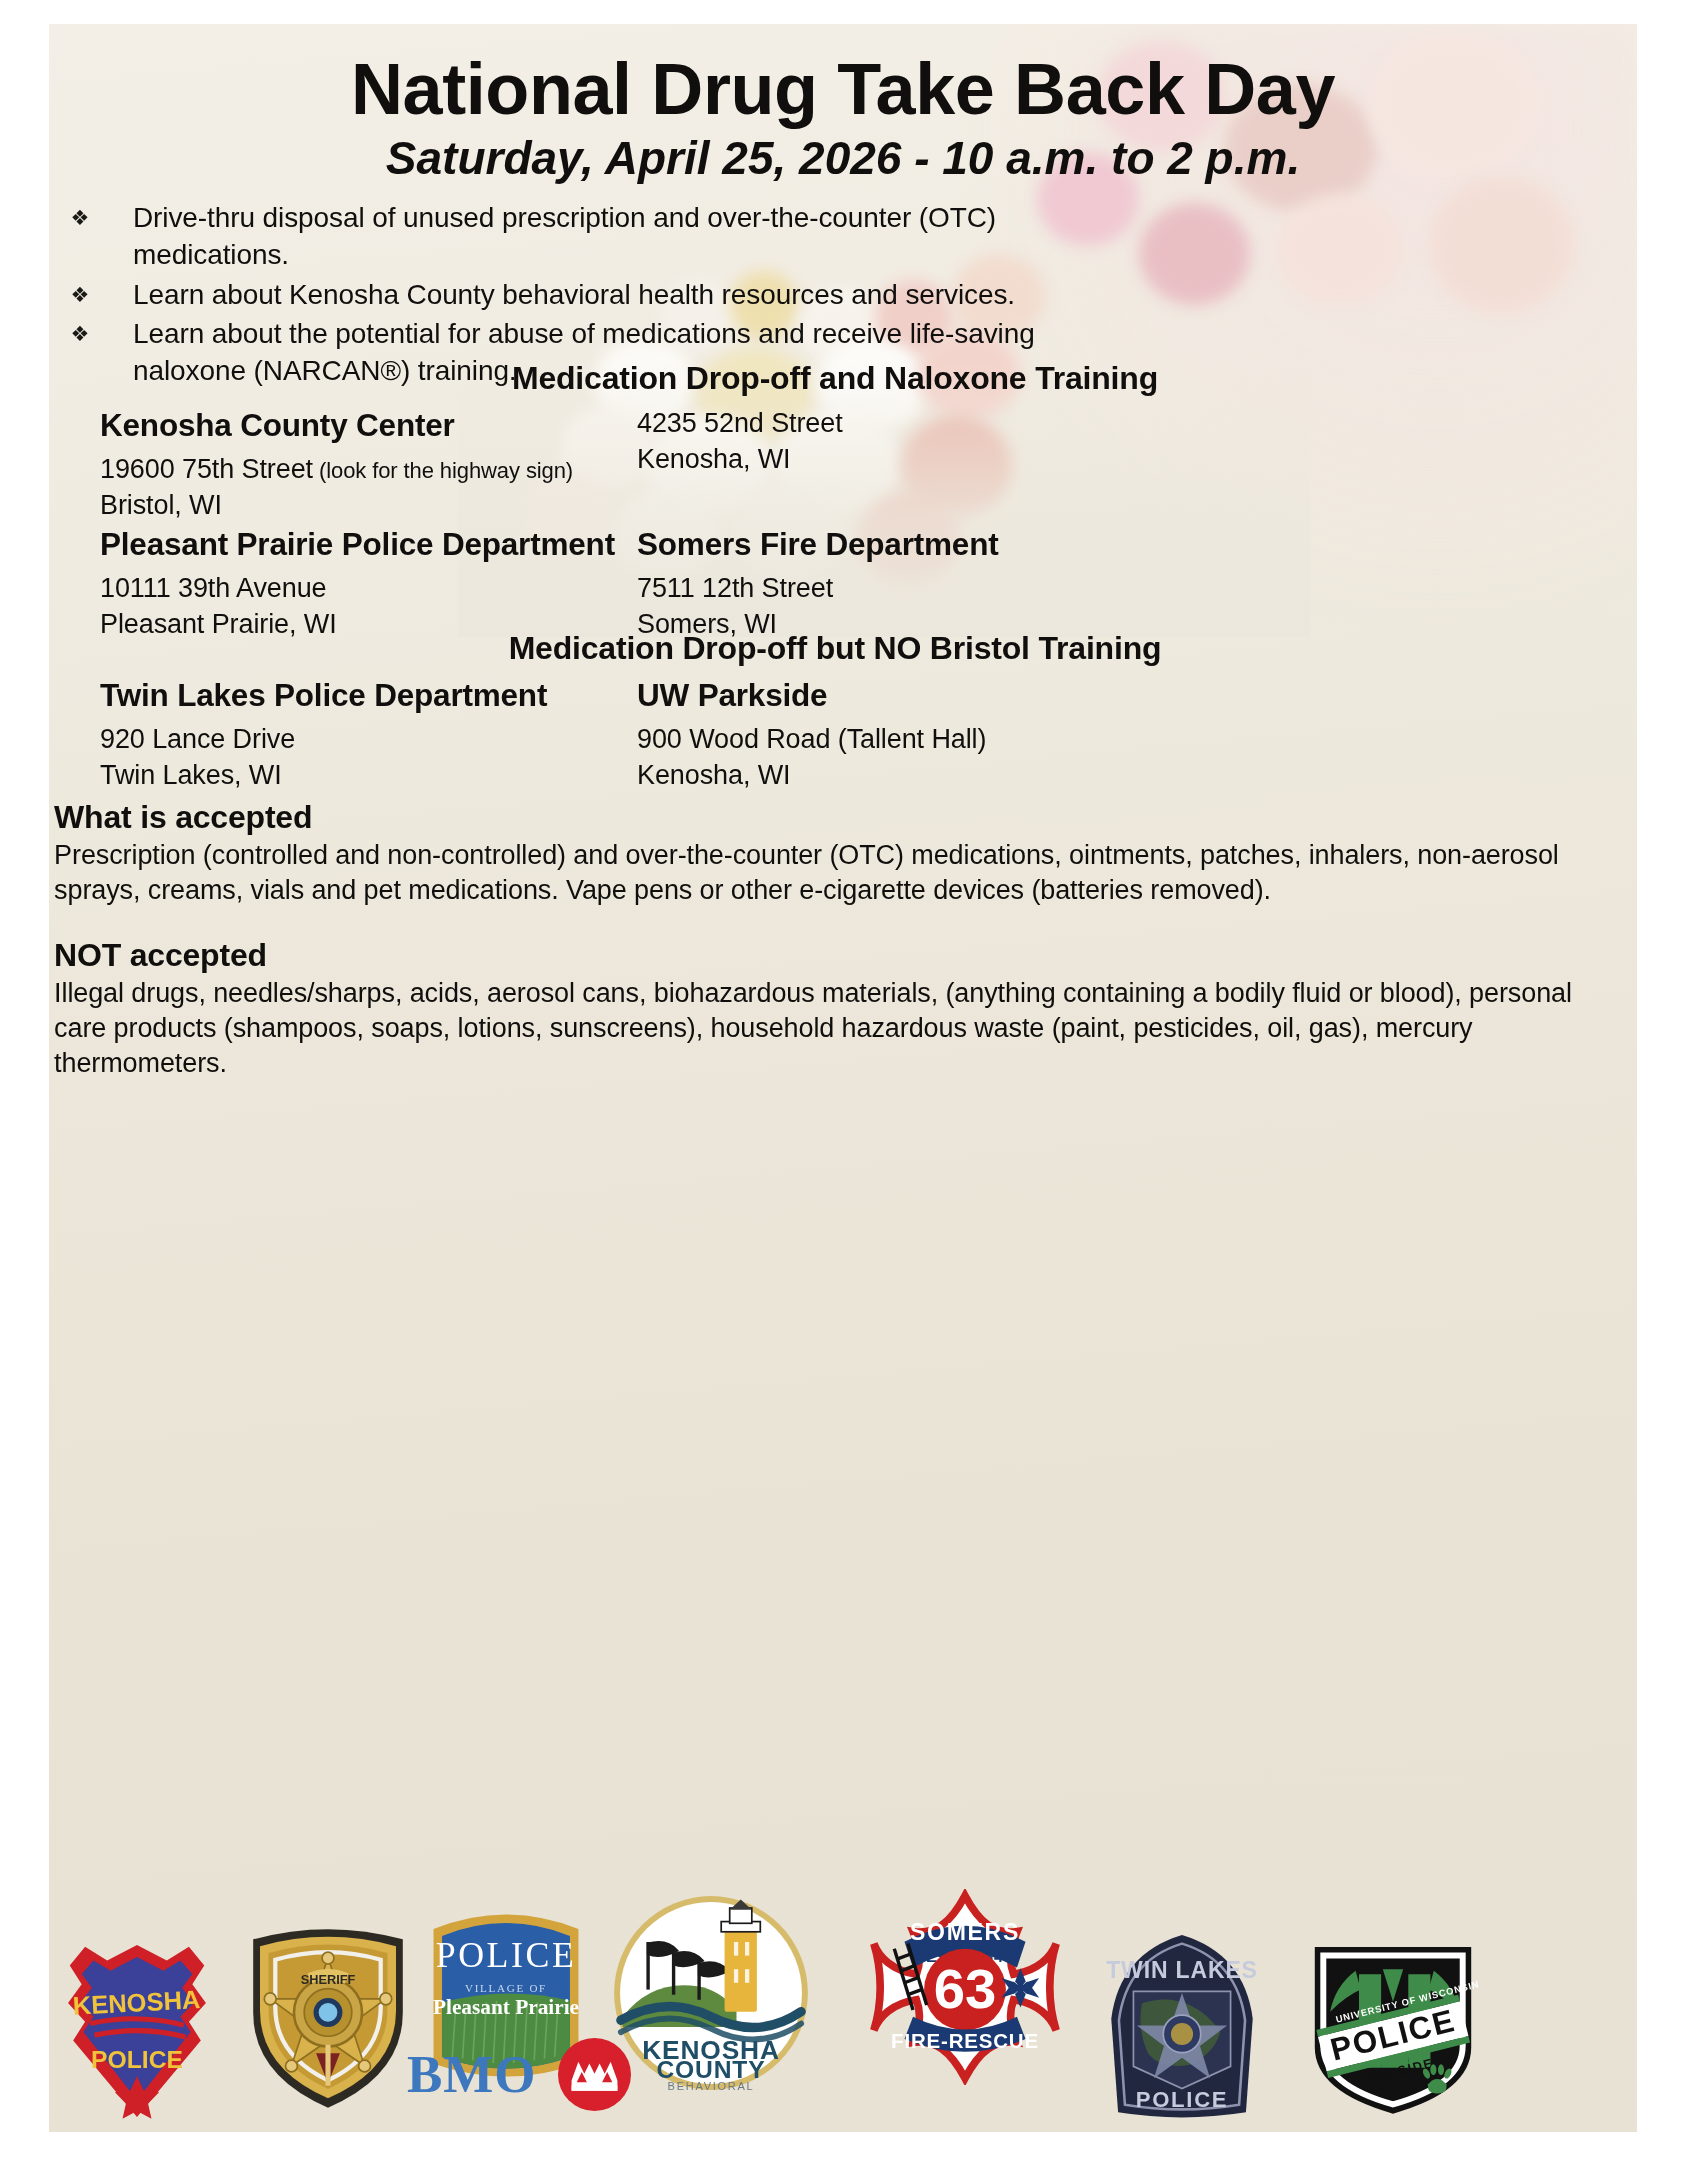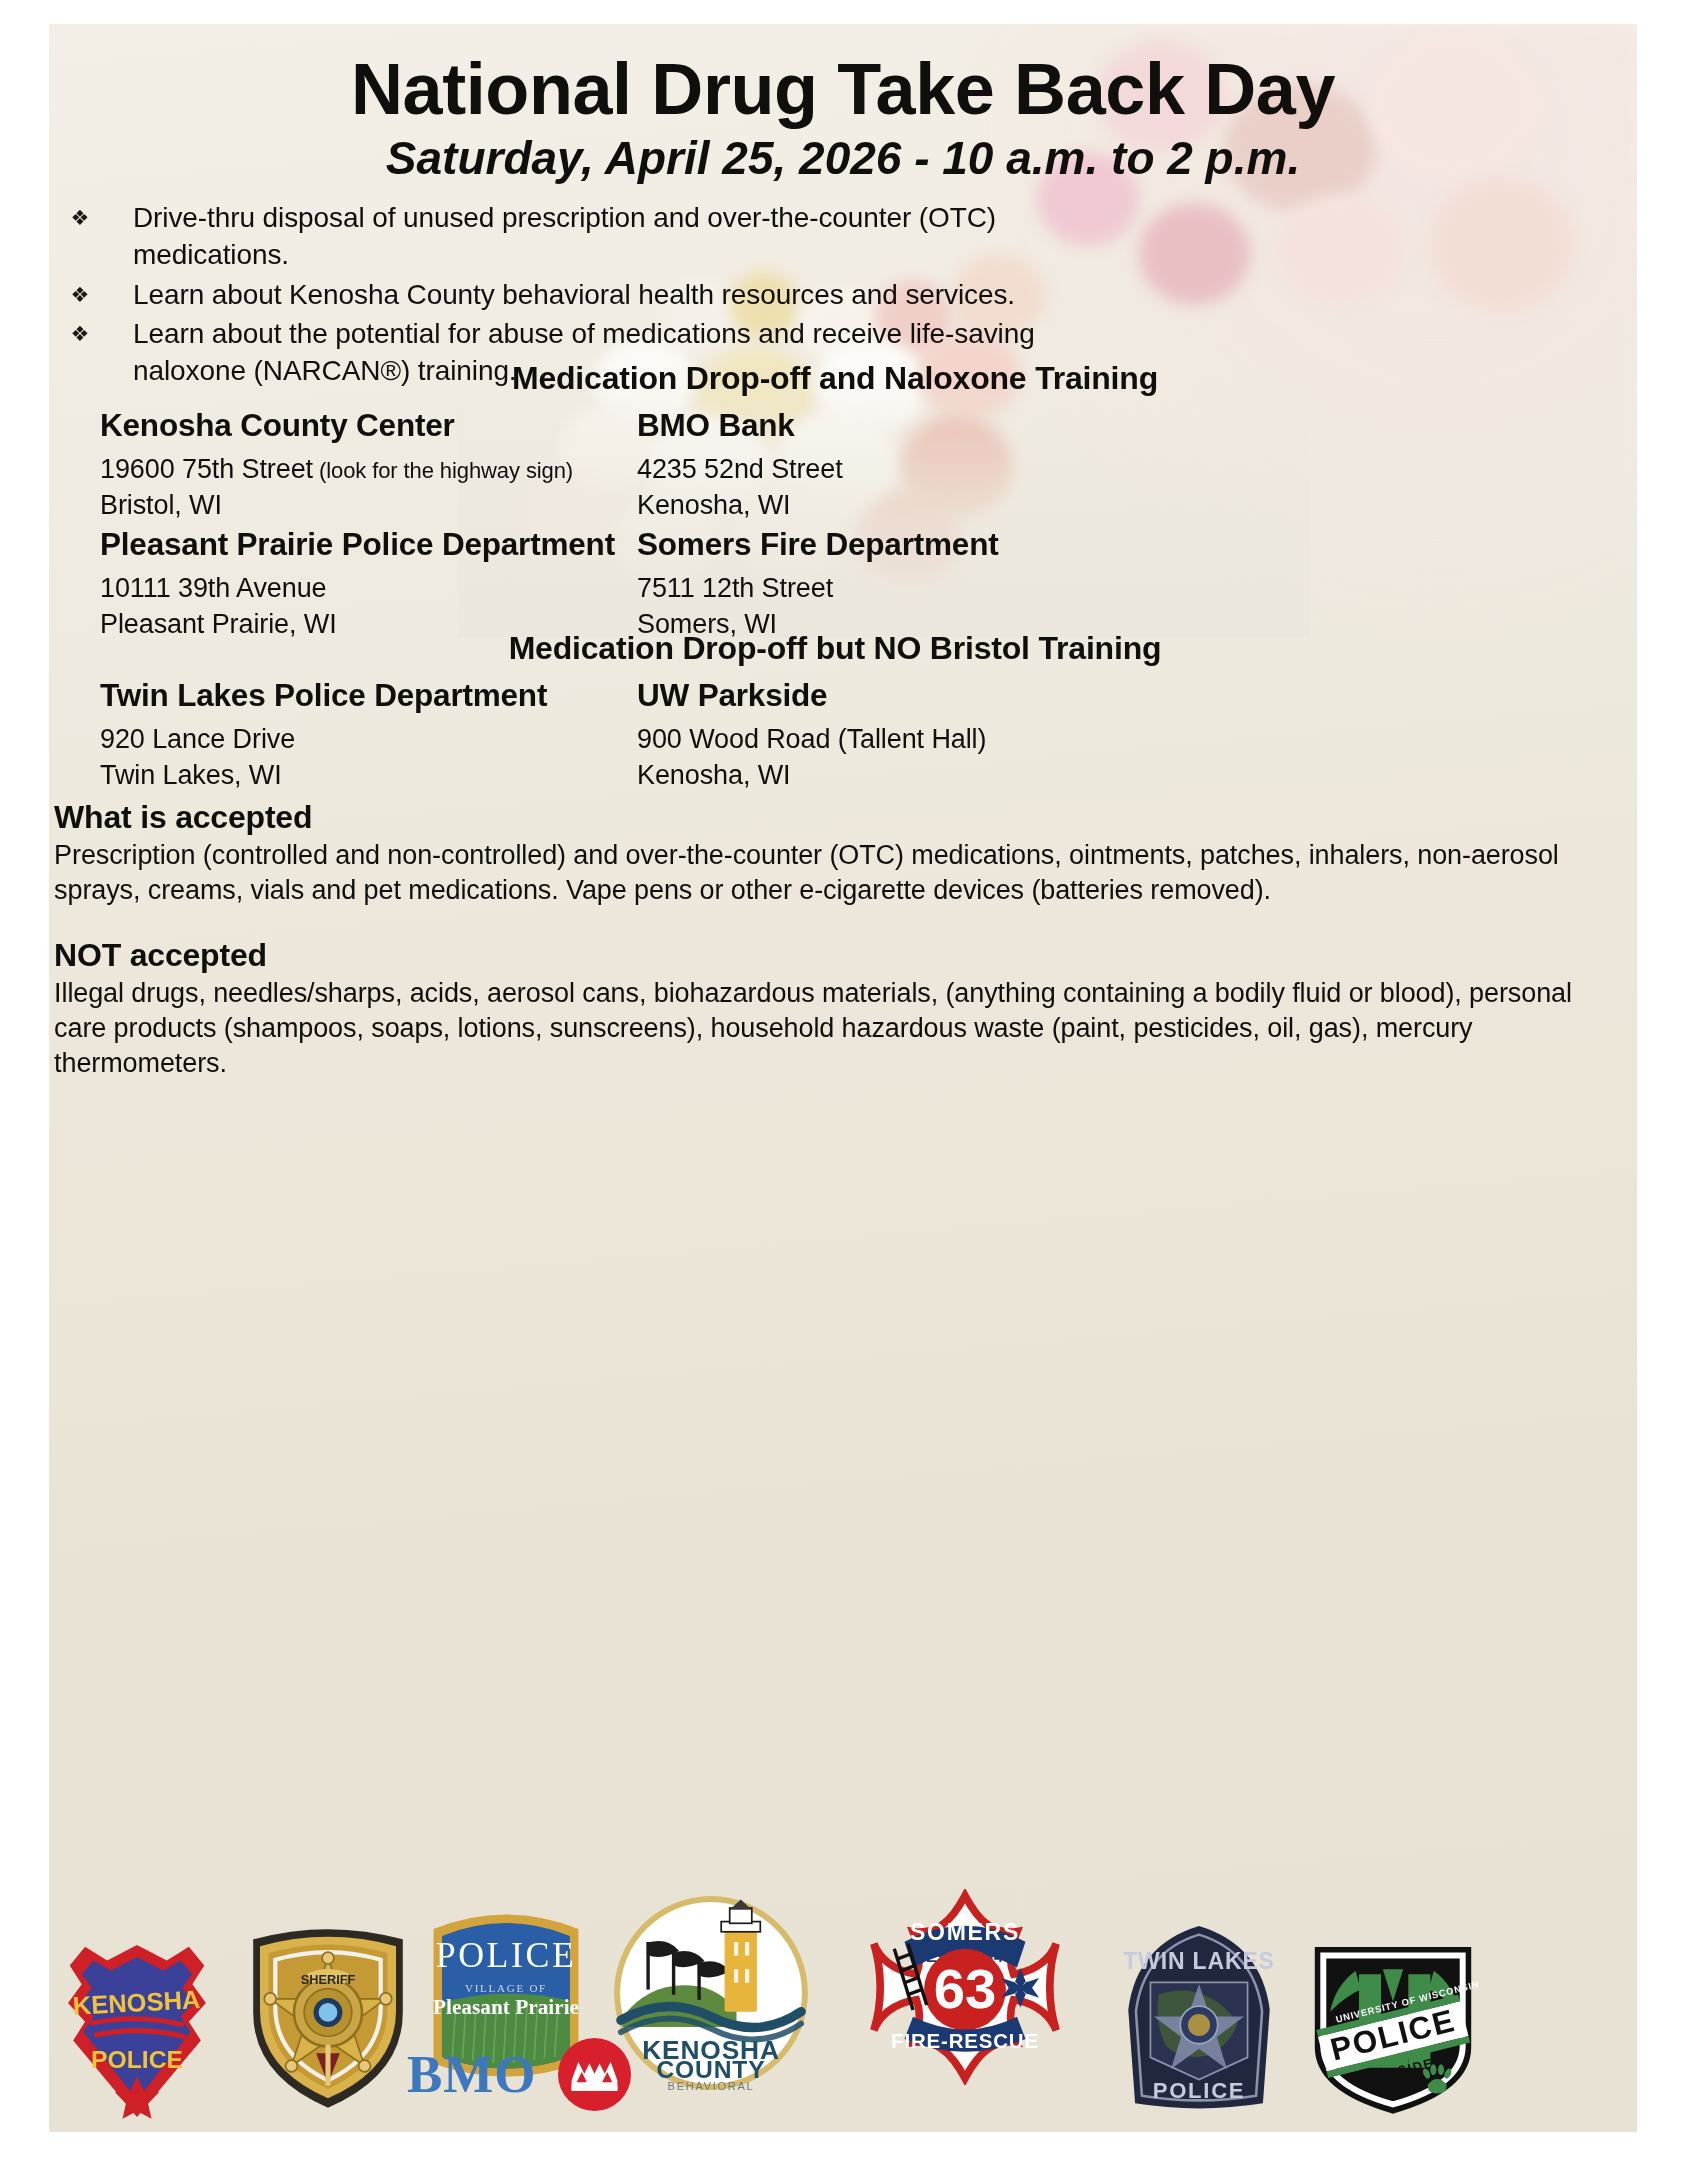--- a/index.html
+++ b/index.html
@@ -249,21 +249,20 @@
 
     <div class="sec-heading cond" style="top:336px;">Medication Drop-off and Naloxone Training</div>
 
     <div class="loc" style="left:51px; top:382px;">
       <div class="loc-name cond">Kenosha County Center</div>
       <div class="loc-addr cond"><span>19600 75th Street</span><span class="loc-note"> (look for the highway sign)</span></div>
       <div class="loc-addr cond">Bristol, WI</div>
     </div>
 
     <div class="loc" style="left:588px; top:382px;">
-      <div class="loc-name cond">BMO Bank</div>
       <div class="loc-addr cond"><span>4235 52nd Street</span><span class="loc-note"></span></div>
       <div class="loc-addr cond">Kenosha, WI</div>
     </div>
 
     <div class="loc" style="left:51px; top:501px;">
       <div class="loc-name cond">Pleasant Prairie Police Department</div>
       <div class="loc-addr cond"><span>10111 39th Avenue</span><span class="loc-note"></span></div>
       <div class="loc-addr cond">Pleasant Prairie, WI</div>
     </div>
 
@@ -420,21 +419,21 @@
             <path d="M21 -11 L6 -6 L0 0 L8 7 Z"></path>
             <path d="M-21 11 L-6 6 L0 0 L-8 -7 Z"></path>
             <path d="M21 11 L6 6 L0 0 L8 -7 Z"></path>
             <circle cx="0" cy="0" r="5"></circle>
           </g>
           <path d="M44 176 Q115 206 186 176 L176 150 Q115 180 54 150 Z" fill="#1b3a73"></path>
           <text x="115" y="186" font-family="Liberation Sans, sans-serif" font-size="24" font-weight="700" fill="#ffffff" text-anchor="middle" letter-spacing="1">FIRE-RESCUE</text>
         </svg>
       </div>
 
-      <div class="logo" style="left:1052px; top:202px;margin-left:17px;">
+      <div class="logo" style="left:1052px; top:211px;">
         <svg width="162" height="196" viewBox="0 0 190 230">
           <path d="M95 6 Q168 28 178 104 L170 214 Q95 226 20 214 L12 104 Q22 28 95 6 Z" fill="#222740"></path>
           <path d="M95 16 Q160 36 169 106 L162 205 Q95 216 28 205 L21 106 Q30 36 95 16 Z" fill="none" stroke="#8d93ad" stroke-width="3"></path>
           <text x="95" y="56" font-family="Liberation Sans, sans-serif" font-size="27" font-weight="700" fill="#c6cadd" text-anchor="middle" letter-spacing="1">TWIN LAKES</text>
           <path d="M38 72 L152 72 L152 160 L95 186 L38 160 Z" fill="#2c3350" stroke="#8d93ad" stroke-width="2"></path>
           <path d="M48 86 Q78 76 104 88 Q126 98 140 120 Q132 146 104 158 Q72 164 56 146 Q42 118 48 86 Z" fill="#3f5a3a" opacity="0.9"></path>
           <path d="M95 74 L108 112 L148 112 L116 136 L128 174 L95 150 L62 174 L74 136 L42 112 L82 112 Z" fill="#7e86a6" opacity="0.92"></path>
           <circle cx="95" cy="122" r="22" fill="#2f3a63" stroke="#9aa2bf" stroke-width="2"></circle>
           <circle cx="95" cy="122" r="13" fill="#c8a83c" opacity="0.8"></circle>
           <text x="95" y="208" font-family="Liberation Sans, sans-serif" font-size="26" font-weight="700" fill="#c6cadd" text-anchor="middle" letter-spacing="2">POLICE</text>

